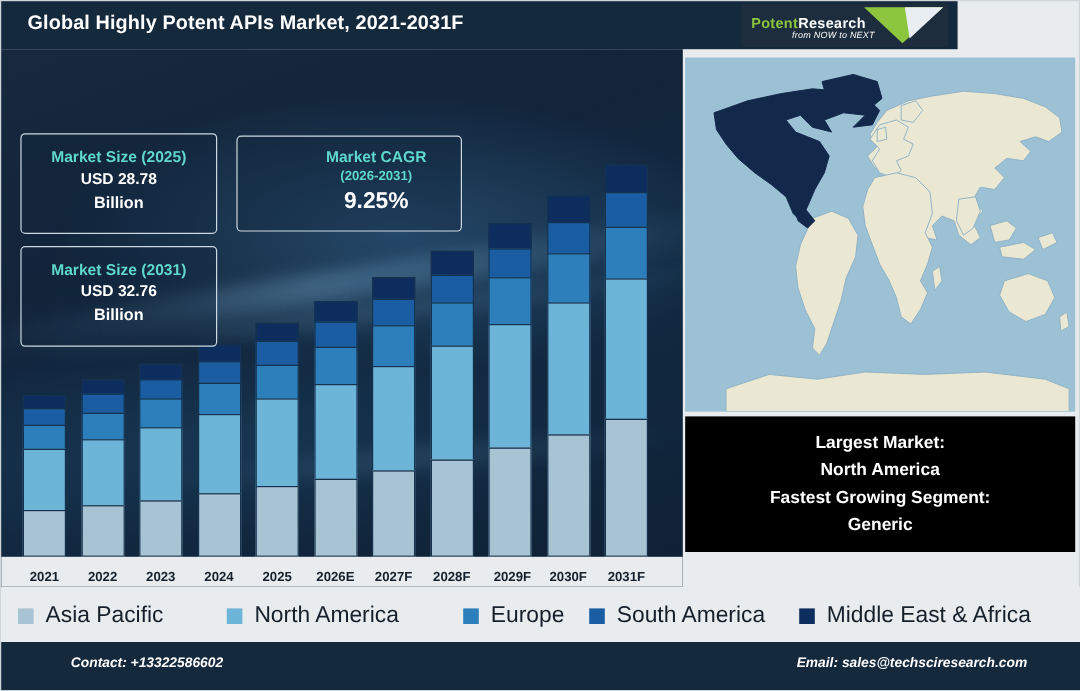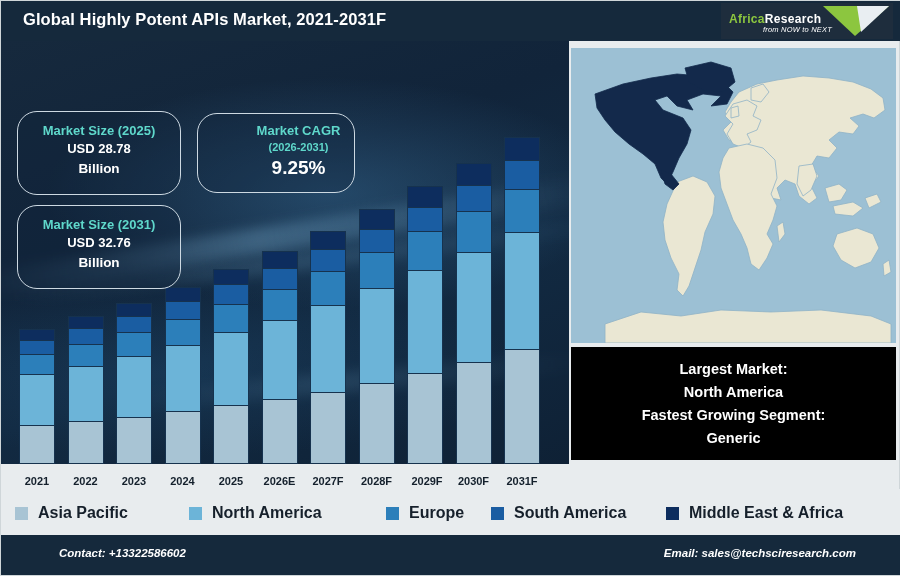--- a/index.html
+++ b/index.html
@@ -10,21 +10,21 @@
     position:relative;
   }
   #root {
     width:900px; height:576px; position:relative;
     background:#e8ecee;
     border:1px solid #cfd6d9;
   }
 
   
   .header {
-    position:absolute; left:0; top:0; width:900px; height:40px;
+    position:absolute; left:0; top:0; width:797px; height:40px;
     background:#15293c;
   }
   .header-title {
     position:absolute; left:22px; top:9px;
     font-size:16.5px; font-weight:bold; color:#ffffff;
     letter-spacing:.1px;
   }
   .logo-box {
     position:absolute; right:8px; top:2px; width:172px; height:36px;
     background:#1e2d3d;
@@ -56,32 +56,32 @@
     background:linear-gradient(90deg, rgba(120,180,220,0) 0%, rgba(140,195,230,.30) 45%, rgba(120,180,220,0) 100%);
     filter:blur(6px);
   }
   .sw1 { left:-30px; top:182px; width:640px; height:26px; transform:rotate(-9deg); }
   .sw2 { left:0px;   top:212px; width:620px; height:16px; transform:rotate(-7deg); opacity:.55; }
   .sw3 { left:120px; top:330px; width:470px; height:20px; transform:rotate(-5deg); opacity:.45; }
 
   
   .kpi {
     position:absolute;
-    border:1.3px solid #cdd9e2; border-radius:20px;
+    border:1.3px solid #cdd9e2; border-radius:4px;
     text-align:center;
     background:rgba(16,36,58,.30);
   }
   .kpi-label { color:#5fd8cb; font-weight:bold; font-size:13px; line-height:17px; }
   .kpi-sub   { color:#5fd8cb; font-weight:bold; font-size:11px; line-height:16px; }
   .kpi-value { color:#ffffff; font-weight:bold; font-size:13px; line-height:20px; }
   .kpi-unit  { color:#ffffff; font-weight:bold; font-size:13.5px; line-height:19px; }
   .kpi-big   { color:#ffffff; font-weight:bold; font-size:19px; line-height:26px; }
 
   #kpi-size-2025 { left:16px; top:70px; width:164px; height:84px; padding-top:10px; }
-  #kpi-cagr      { left:196px; top:72px; width:158px; height:80px; padding-top:8px;padding-left:45px; }
+  #kpi-cagr      { left:196px; top:72px; width:188px; height:80px; padding-top:8px;padding-left:45px; }
   #kpi-size-2031 { left:16px; top:164px; width:164px; height:84px; padding-top:10px; }
 
   
   .plot { position:absolute; left:0; top:0; width:568px; height:448px; }
   .bar { position:absolute; bottom:25px; width:36px; }
   .seg { width:100%; border:1px solid #16324e; border-bottom:none; }
   .seg:last-child { border-bottom:1px solid #16324e; }
   .xlab {
     position:absolute; bottom:2px; width:52px; margin-left:-8px;
     text-align:center; font-size:11px; font-weight:bold; color:#14202c;
@@ -107,21 +107,21 @@
   }
   .callout div { font-size:14.5px; font-weight:bold; line-height:23px; }
 
   
   .legend {
     position:absolute; left:0; top:488px; width:900px; height:48px;
     background:#e8ecee; display:flex; align-items:center;
   }
   .legend-item { display:flex; align-items:center; }
   .legend-swatch { width:13px; height:13px; margin-right:10px; flex:0 0 auto; }
-  .legend-text { font-size:16px; font-weight:bold; color:#16202b; white-space:nowrap; }
+  .legend-text { font-size:19px; font-weight:normal; color:#16202b; white-space:nowrap; }
 
   
   .footer {
     position:absolute; left:0; bottom:0; width:900px; height:40px;
     background:#15293c;
   }
   .footer span {
     position:absolute; top:12px;
     font-size:11.5px; font-style:italic; font-weight:bold; color:#ffffff;
   }
@@ -134,21 +134,21 @@
 <div id="root">
 
   <div class="header">
     <div class="header-title">Global Highly Potent APIs Market, 2021-2031F</div>
     <div class="logo-box">
       <svg class="logo-arrow" viewBox="0 0 70 34">
         <polygon points="2,2 68,2 34,32" fill="#8cc63f"></polygon>
         <polygon points="36,2 68,2 40,28" fill="#e9eef2"></polygon>
       </svg>
       <div class="logo-text">
-        <span class="logo-tech">Africa</span><span class="logo-research">Research</span>
+        <span class="logo-tech">Potent</span><span class="logo-research">Research</span>
       </div>
       <div class="logo-tag">from NOW to NEXT</div>
     </div>
   </div>
 
   <div class="chart-panel">
     <div class="swoosh sw1"></div>
     <div class="swoosh sw2"></div>
     <div class="swoosh sw3"></div>
 

